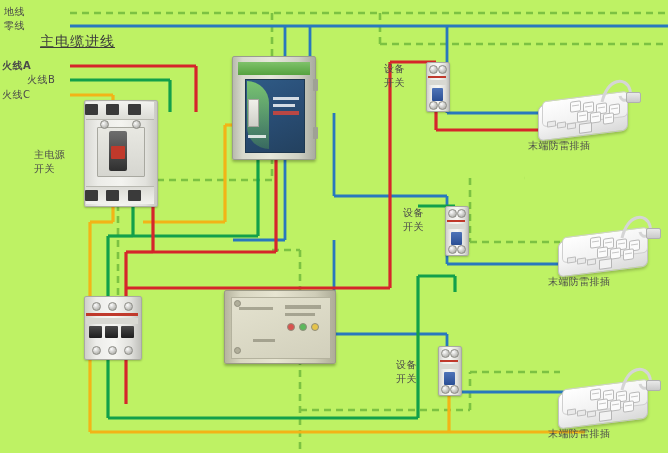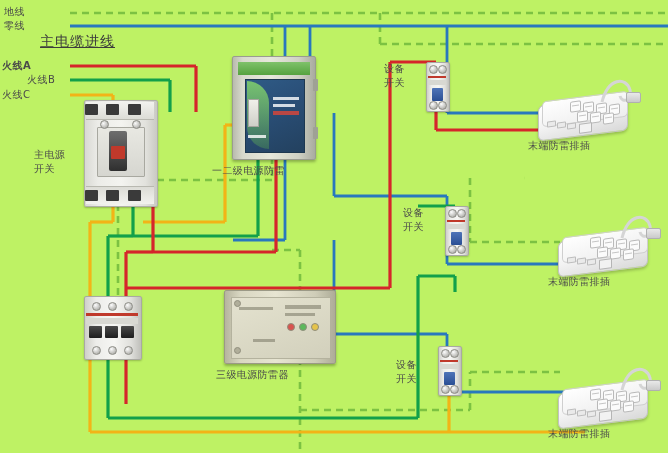--- a/index.html
+++ b/index.html
@@ -242,37 +242,35 @@
     <div class="swoosh"></div>
     <div class="mod"></div>
     <div class="txtbar" style="left:40px;top:40px;width:26px;height:3px;"></div>
     <div class="txtbar" style="left:40px;top:47px;width:22px;height:3px;"></div>
     <div class="txtbar" style="left:40px;top:54px;width:26px;height:4px;background:rgba(210,70,60,.85);"></div>
     <div class="txtbar" style="left:15px;top:78px;width:18px;height:3px;"></div>
     <div class="ear" style="top:22px;"></div>
     <div class="ear" style="top:70px;"></div>
   </div>
   <div class="lbl dev-lbl-l" style="left:212px;top:164px;width:122px;">
-    <div>一二级电源防雷</div>
   </div>
 
   <div class="spd3" style="left:224px;top:290px;">
     <div class="door"></div>
     <div class="mini" style="left:14px;top:16px;width:34px;height:3px;"></div>
     <div class="mini" style="left:60px;top:14px;width:36px;height:4px;"></div>
     <div class="mini" style="left:60px;top:22px;width:30px;height:3px;"></div>
     <div class="mini" style="left:28px;top:48px;width:22px;height:3px;"></div>
     <div class="ind" style="left:62px;top:32px;background:#d9534f;"></div>
     <div class="ind" style="left:74px;top:32px;background:#5cb85c;"></div>
     <div class="ind" style="left:86px;top:32px;background:#e5c34a;"></div>
     <div class="scr" style="left:9px;top:9px;"></div>
     <div class="scr" style="left:9px;top:56px;"></div>
   </div>
   <div class="lbl dev-lbl-l" style="left:216px;top:368px;width:126px;">
-    <div>三级电源防雷器</div>
   </div>
 
   <div class="mcb" style="left:426px;top:62px;width:22px;height:48px;">
     <div class="case"></div>
     <div class="redline" style="top:14px;height:2px;"></div>
     <div class="stripe" style="left:2px;top:18px;width:18px;height:5px;"></div>
     <div class="blue" style="left:6px;top:26px;width:11px;height:13px;"></div>
     <div class="cap" style="left:3px;top:3px;"></div>
     <div class="cap" style="left:12px;top:3px;"></div>
     <div class="cap" style="left:3px;top:39px;"></div>

